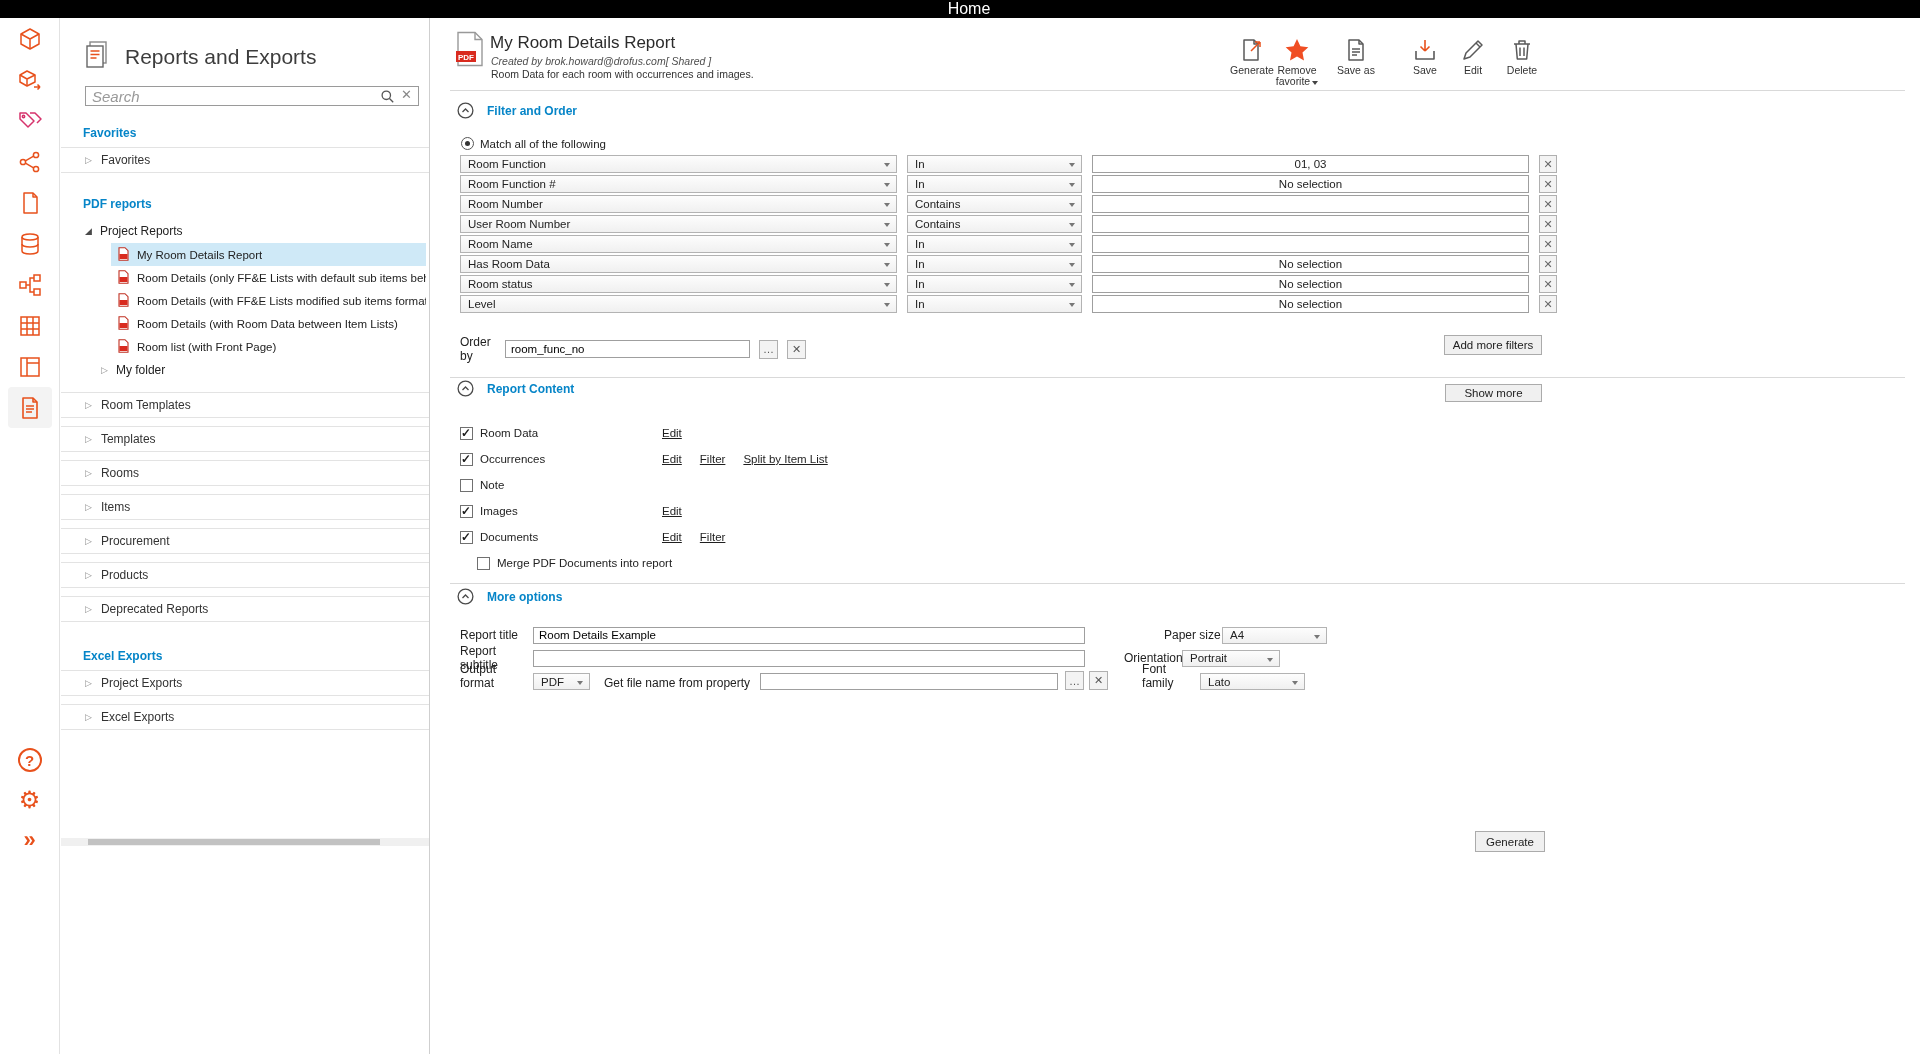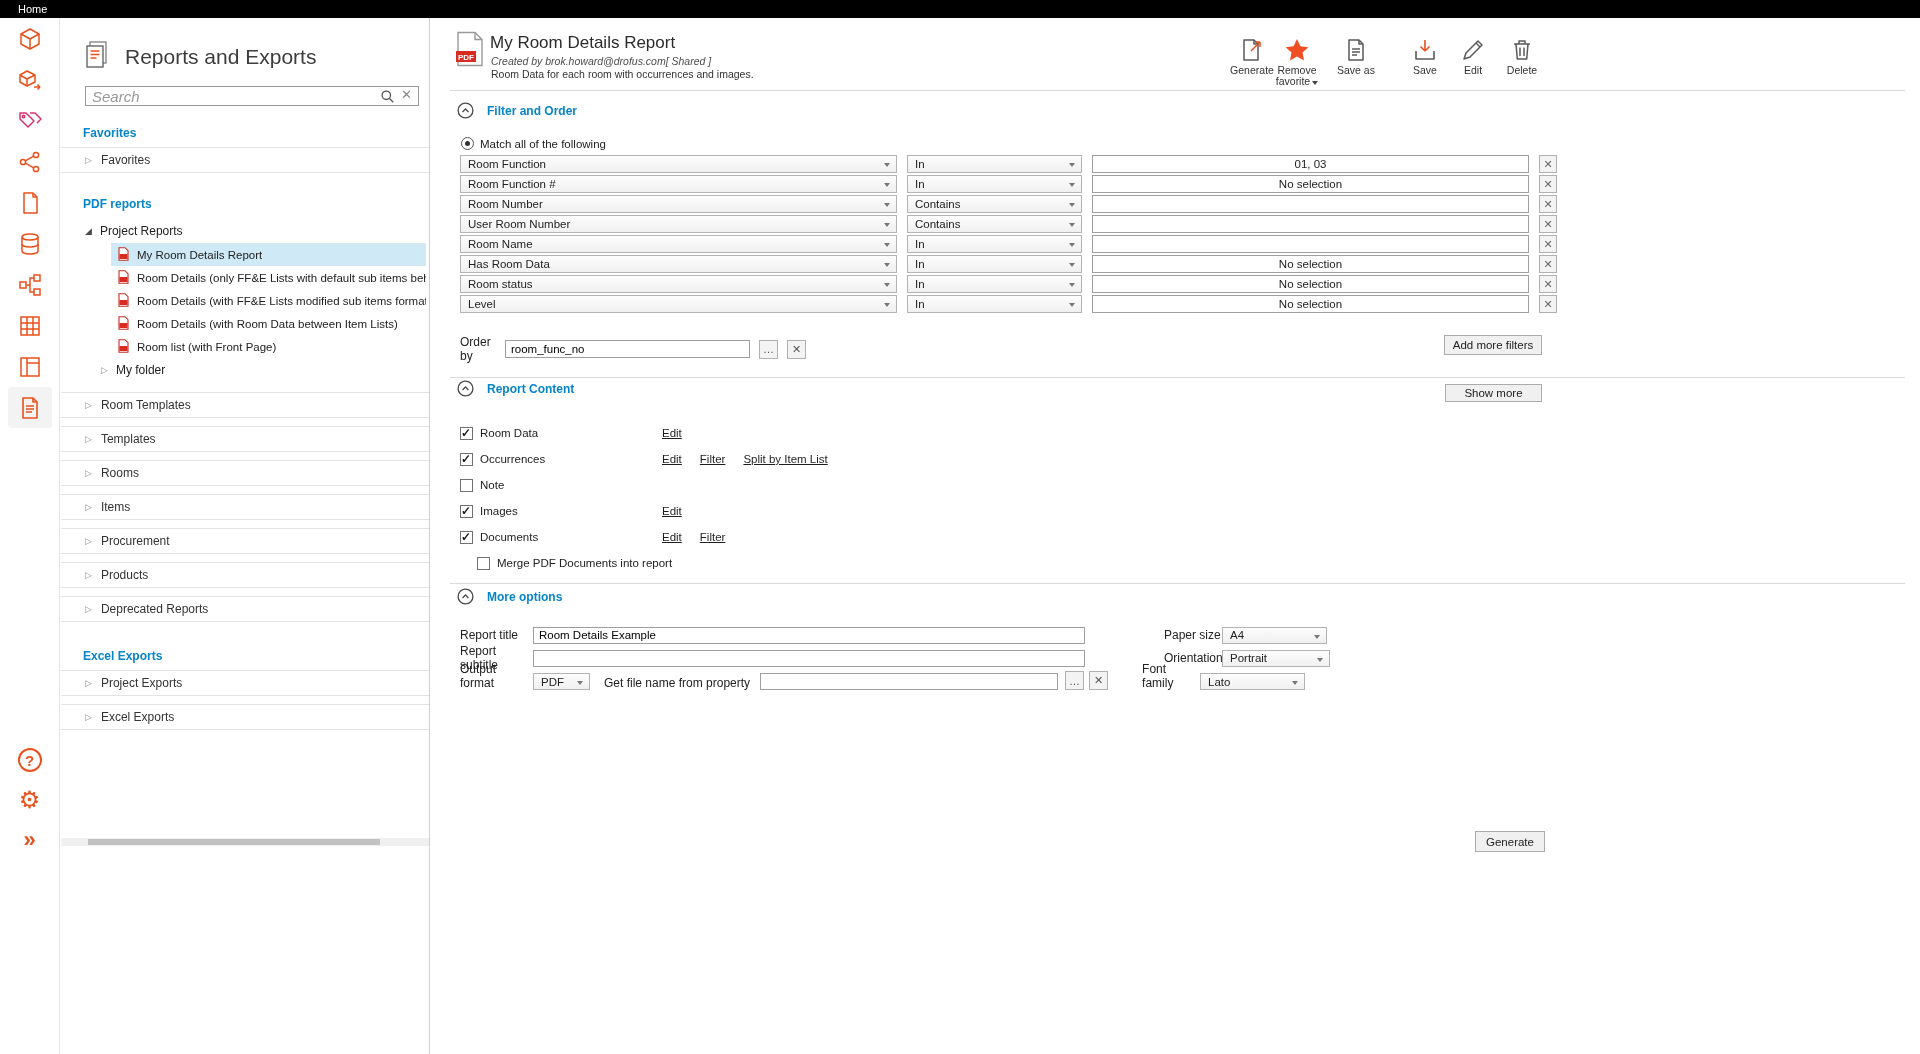--- a/index.html
+++ b/index.html
@@ -1,20 +1,20 @@
 <!DOCTYPE html>
 <html><head>
 <meta charset="utf-8">
 <style>
   * { box-sizing: border-box; margin: 0; padding: 0; }
   html,body { width:1920px; height:1054px; background:#fff; font-family:"Liberation Sans", sans-serif; overflow:hidden; }
 
   
   .titlebar { position:absolute; left:0; top:0; width:1920px; height:18px; background:#000; color:#fff;
-              font-size:11px; line-height:18px; padding-left:18px; }
+              font-size:16px; line-height:18px; padding-left:18px;text-align:center; }
 
   
   .iconbar { position:absolute; left:0; top:18px; width:60px; height:1036px; background:#fff;
              border-right:1px solid #e2e2e2; display:flex; flex-direction:column; align-items:center; }
   .nav-i { width:44px; height:41px; display:flex; align-items:center; justify-content:center; border-radius:4px; }
   .nav-i.active { background:#f3f3f3; }
   .nav-bottom { margin-top:auto; margin-bottom:194px; display:flex; flex-direction:column; align-items:center; }
   .nav-b { width:44px; height:40px; display:flex; align-items:center; justify-content:center; color:#e8511c; }
   .help-circle { width:24px; height:24px; border:2px solid #e8511c; border-radius:50%; color:#e8511c;
                  font-size:15px; font-weight:bold; display:flex; align-items:center; justify-content:center; }
@@ -609,22 +609,22 @@
     <span class="mo-label" style="margin-left:79px; width:58px;">Paper size</span>
     <div class="dd" style="width:105px; height:17px;">
         <span>A4</span>
         <span class="dd-arrow"></span>
       </div>
   </div>
 
   <div class="mo-row" style="top:631px;">
     <span class="mo-label" style="width:73px;">Report subtitle</span>
     <input class="mo-input" style="width: 552px;" value="">
-    <span class="mo-label" style="margin-left:79px; width:58px;">Orientation</span>
-    <div class="dd" style="width:108px; height:17px;">
+    <span class="mo-label" style="margin-left:39px; width:58px;">Orientation</span>
+    <div class="dd" style="width:98px; height:17px;">
         <span>Portrait</span>
         <span class="dd-arrow"></span>
       </div>
   </div>
 
   <div class="mo-row" style="top:654px;align-items:flex-end;">
     <span class="mo-label" style="width:73px;">Output format</span>
     <div class="dd" style="width:57px; height:17px;">
         <span>PDF</span>
         <span class="dd-arrow"></span>

